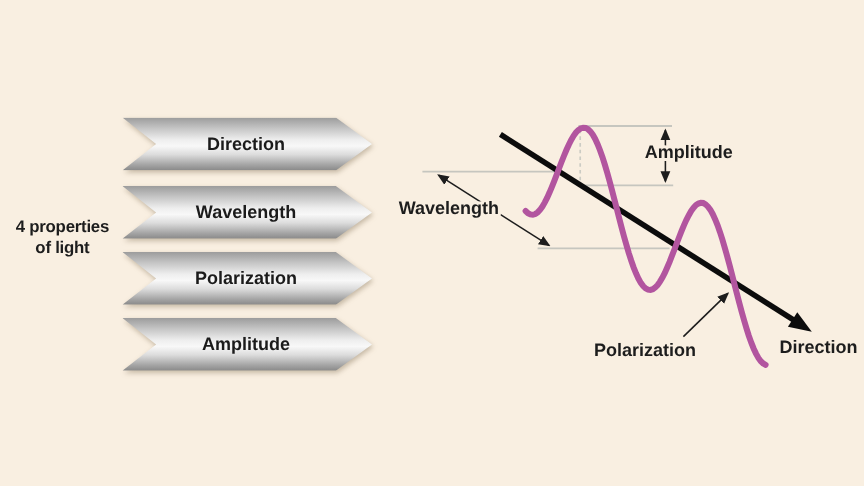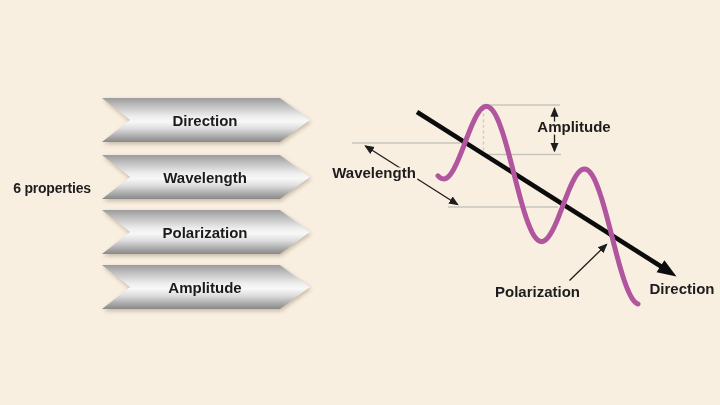--- a/index.html
+++ b/index.html
@@ -40,21 +40,22 @@
     fill:#1d1d1d;text-anchor:middle;
     paint-order:stroke;stroke:#f9efe1;stroke-width:5px;stroke-linejoin:round;
   }
 </style>
 </head>
 <body>
 
 <div class="stage">
 
   <div class="heading">
-    <div>6 properties</div>
+    <div>4 properties</div>
+    <div>of light</div>
   </div>
 
   <div class="banner-wrap b1">
     <div class="banner">
       <span>Direction</span>
     </div>
   </div>
   <div class="banner-wrap b2">
     <div class="banner">
       <span>Wavelength</span>

